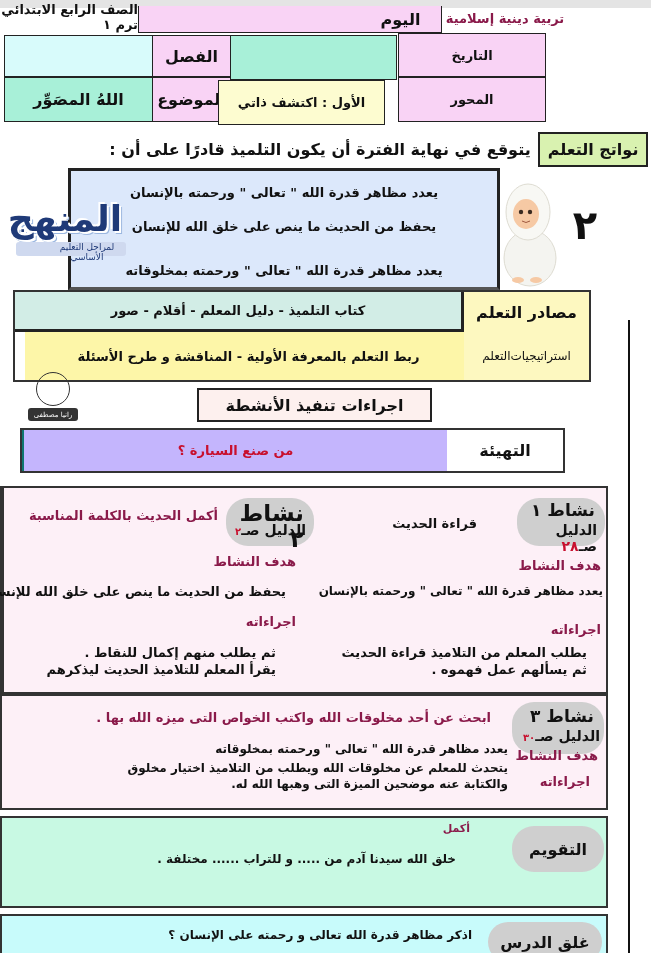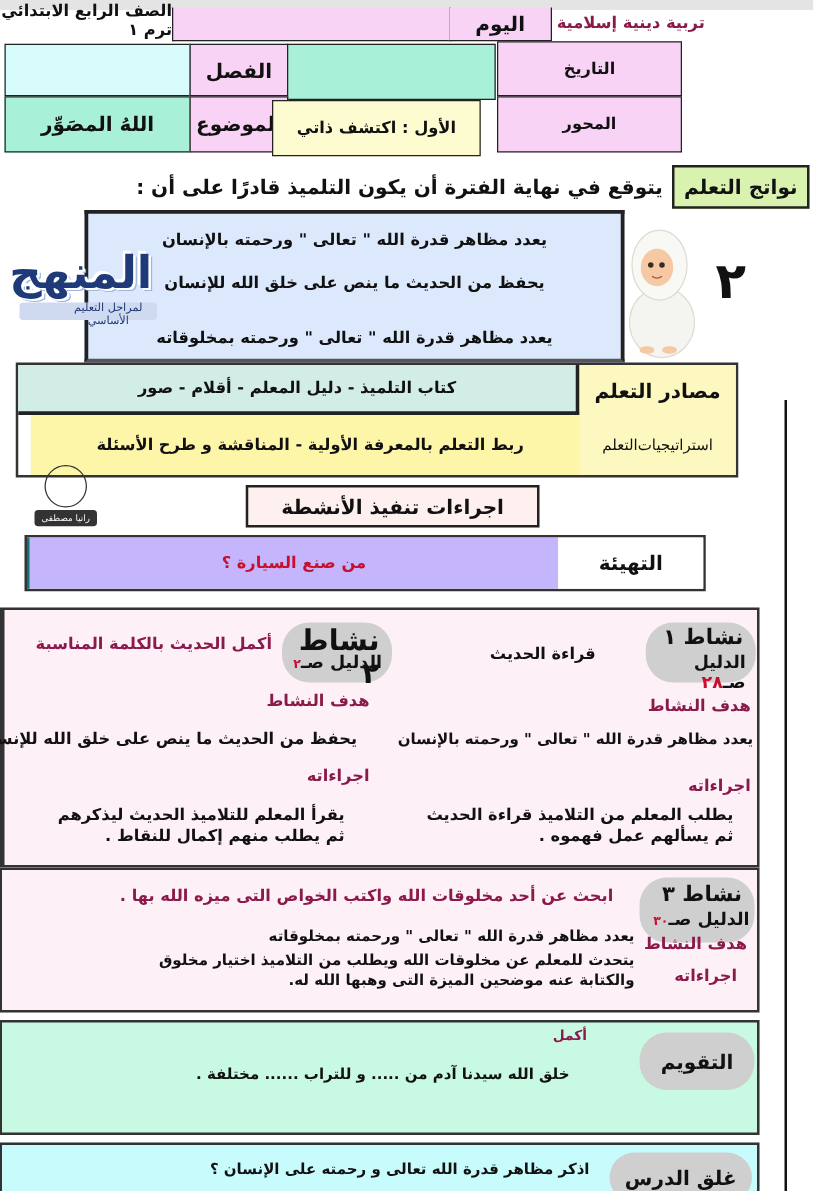--- a/index.html
+++ b/index.html
@@ -98,22 +98,22 @@
   <div class="abs" style="left:0;top:0;width:312px;height:204px;border-left:2px solid #333;">
     <div class="abs round-tag" style="left:222px;top:10px;width:88px;height:48px;">
       <div class="abs" style="right:10px;top:2px;font-size:23px;font-weight:bold;">نشاط ٢</div>
       <div class="abs" style="right:8px;top:24px;font-size:14px;font-weight:bold;"><span>الدليل صـ</span><span class="red" style="font-size:10px;">٢</span></div>
     </div>
     <div class="abs t-sm maroon line" style="right:96px;top:20px;font-weight:bold;">أكمل الحديث بالكلمة المناسبة</div>
     <div class="abs t-sm maroon" style="right:18px;top:66px;font-weight:bold;">هدف النشاط</div>
     <div class="abs t-sm line" style="right:28px;top:96px;font-weight:bold;">يحفظ من الحديث ما ينص على خلق الله للإنسان</div>
     <div class="abs t-sm maroon" style="right:18px;top:126px;font-weight:bold;">اجراءاته</div>
     <div class="abs t-sm line" style="right:38px;top:156px;font-weight:bold;line-height:17px;">
+      <div>ثم يطلب منهم إكمال للنقاط .</div>
       <div>يقرأ المعلم للتلاميذ الحديث ليذكرهم</div>
-      <div>ثم يطلب منهم إكمال للنقاط .</div>
     </div>
   </div>
 
   <div class="abs" style="left:325px;top:0;width:280px;height:204px;">
     <div class="abs round-tag" style="left:190px;top:10px;width:88px;height:48px;">
       <div class="abs" style="right:10px;top:2px;font-size:17px;font-weight:bold;">نشاط ١</div>
       <div class="abs" style="right:8px;top:24px;font-size:14px;font-weight:bold;"><span>الدليل صـ</span><span class="red" style="font-size:14px;">٢٨</span></div>
     </div>
     <div class="abs t-sm line" style="right:130px;top:28px;font-weight:bold;">قراءة الحديث</div>
     <div class="abs t-sm maroon" style="right:6px;top:70px;font-weight:bold;">هدف النشاط</div>

